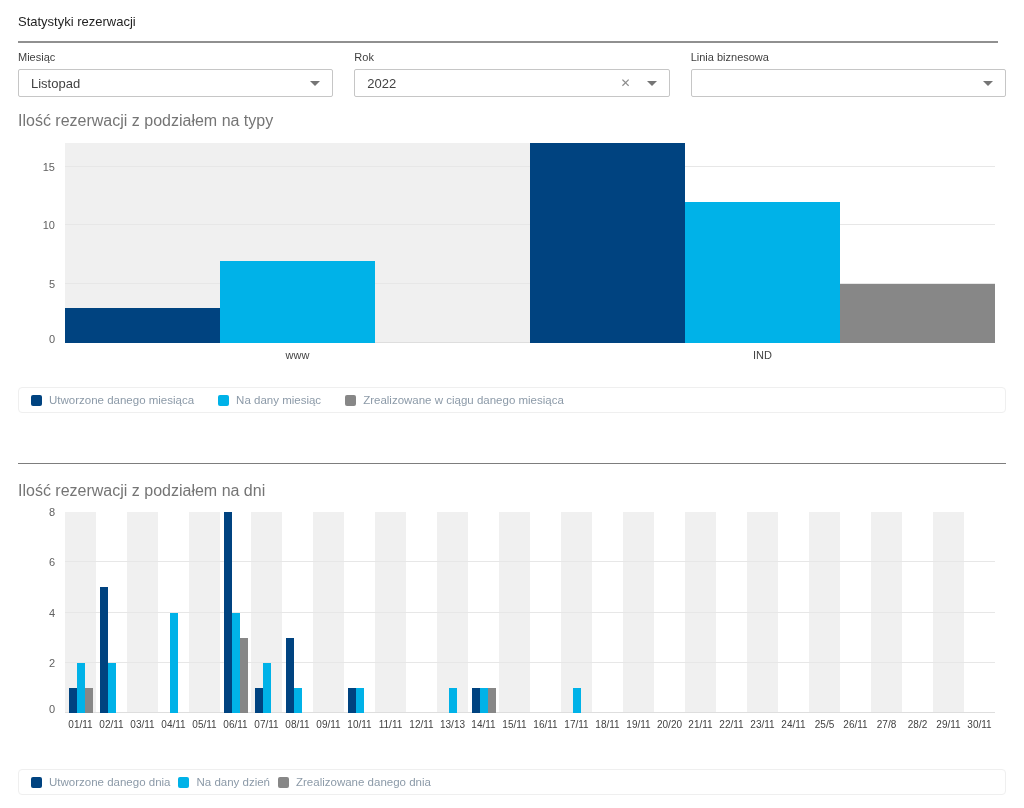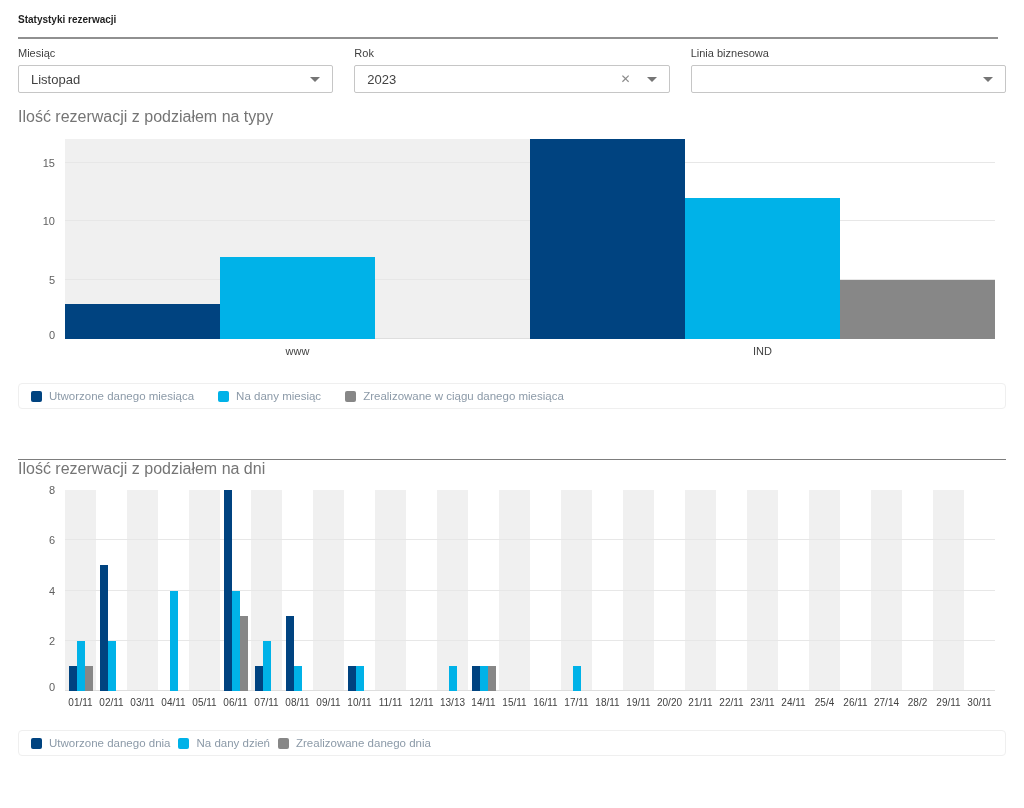--- a/index.html
+++ b/index.html
@@ -1,20 +1,20 @@
 <!DOCTYPE html>
 <html><head>
 <meta charset="utf-8">
 <style>
   * { box-sizing: border-box; }
   html,body { margin:0; padding:0; background:#fff; }
   body { width:1024px; height:808px; font-family:"Liberation Sans", sans-serif; overflow:hidden; }
   .page { padding:12px 18px 0 18px; }
 
-  .page-title { font-size:10px; font-weight:700; color:#1f1f1f; margin:2px 0 12px 0; }
+  .page-title { font-size:13px; font-weight:400; color:#1f1f1f; margin:2px 0 12px 0; }
   .title-rule { border:none; border-top:2px solid #909090; margin:0 8px 8px 0; }
   .section-rule { border:none; border-top:1px solid #7d7d7d; margin:50px 0 0 0; }
 
   .filters { display:flex; gap:21px; margin-top:4px; }
   .filter { flex:1; }
   .filter-label { display:block; font-size:11px; color:#3f3f3f; margin-bottom:6px; }
   .select { height:28px; border:1px solid #c6c6c6; border-radius:2px; background:#fff;
             display:flex; align-items:center; padding:0 12px; cursor:pointer; }
   .select-value { flex:1; font-size:13px; color:#424242; white-space:nowrap; overflow:hidden; }
   .clear-icon { font-size:12px; color:#8a8a8a; margin-right:16px; cursor:pointer; line-height:1; }
@@ -39,47 +39,47 @@
   .bar { display:block; }
 
   .xlabels { display:flex; margin-left:47px; width:930px; margin-top:6px; }
   .xlabel { flex:1; text-align:center; color:#424242; }
   .xlabels.types .xlabel { font-size:11px; }
   .xlabels.days .xlabel { font-size:10px; }
 
   .legend { border:1px solid #efefef; border-radius:4px; background:#fff;
             display:flex; align-items:center; gap:24px; padding:6px 12px; height:26px; }
   #legend0 { margin-top:26px; }
-  #legend1 { margin-top:22px;gap:8px; }
+  #legend1 { margin-top:39px;gap:8px; }
   .legend-item { display:flex; align-items:center; gap:7px; cursor:pointer; }
   .legend-swatch { width:11px; height:11px; border-radius:2px; flex:0 0 auto; }
   .legend-label { font-size:11.5px; color:#8c9aa8; white-space:nowrap; }
 
-  .days-head { margin-top:0; }
+  .days-head { margin-top:18px; }
 </style>
 </head>
 <body>
 
 <div class="page">
 
   <div class="page-title">Statystyki rezerwacji</div>
   <hr class="title-rule">
 
   <div class="filters">
     <div class="filter">
       <span class="filter-label">Miesiąc</span>
       <div class="select">
         <span class="select-value">Listopad</span>
         <span class="caret"></span>
       </div>
     </div>
     <div class="filter">
       <span class="filter-label">Rok</span>
       <div class="select">
-        <span class="select-value">2023</span>
+        <span class="select-value">2022</span>
         <span class="clear-icon">✕</span>
         <span class="caret"></span>
       </div>
     </div>
     <div class="filter">
       <span class="filter-label">Linia biznesowa</span>
       <div class="select">
         <span class="select-value"></span>
         <span class="caret"></span>
       </div>
@@ -355,23 +355,23 @@
         <span class="xlabel">15/11</span>
         <span class="xlabel">16/11</span>
         <span class="xlabel">17/11</span>
         <span class="xlabel">18/11</span>
         <span class="xlabel">19/11</span>
         <span class="xlabel">20/20</span>
         <span class="xlabel">21/11</span>
         <span class="xlabel">22/11</span>
         <span class="xlabel">23/11</span>
         <span class="xlabel">24/11</span>
-        <span class="xlabel">25/4</span>
+        <span class="xlabel">25/5</span>
         <span class="xlabel">26/11</span>
-        <span class="xlabel">27/14</span>
+        <span class="xlabel">27/8</span>
         <span class="xlabel">28/2</span>
         <span class="xlabel">29/11</span>
         <span class="xlabel">30/11</span>
       </div>
     <div class="legend" id="legend1">
         <div class="legend-item">
           <span class="legend-swatch" style="background: rgb(0, 67, 128);"></span>
           <span class="legend-label">Utworzone danego dnia</span>
         </div>
         <div class="legend-item">

